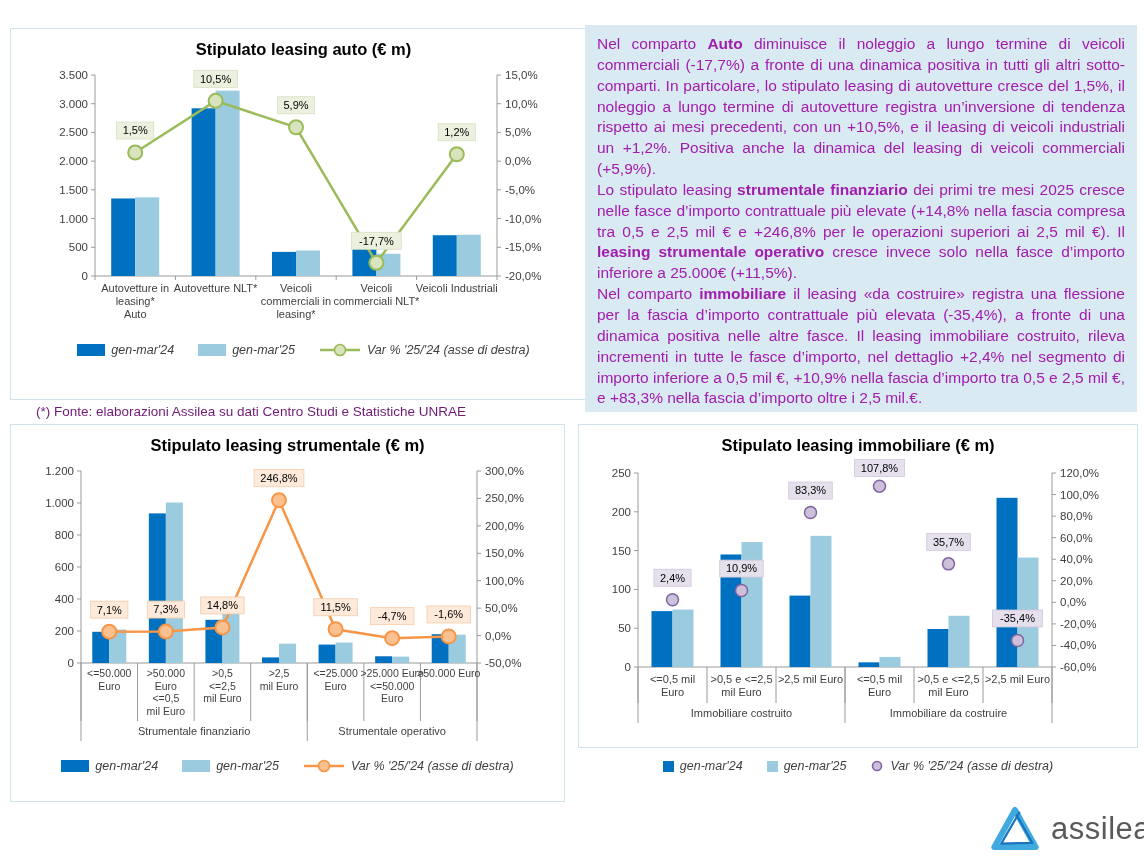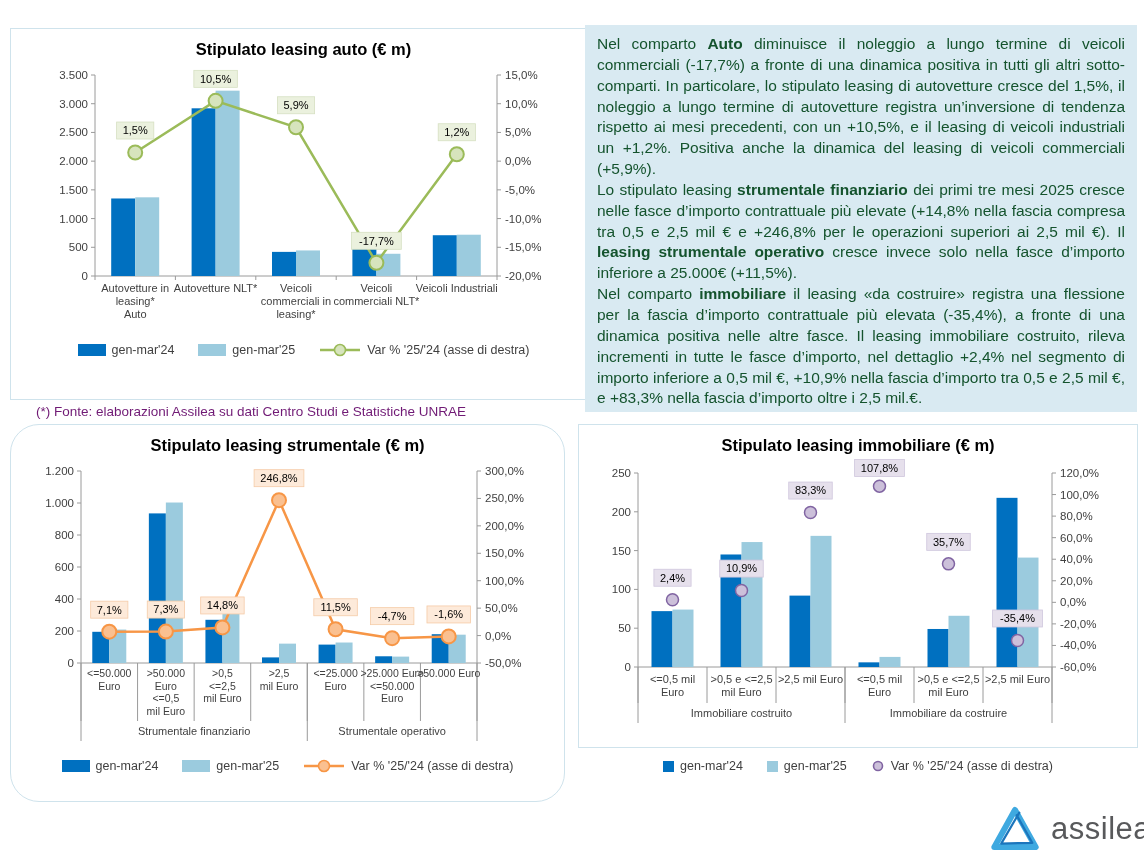--- a/index.html
+++ b/index.html
@@ -1,27 +1,27 @@
 <!DOCTYPE html>
 <html><head>
 <meta charset="utf-8">
 <style>
   html,body{margin:0;padding:0;background:#fff;font-family:"Liberation Sans",sans-serif;}
   .page{position:relative;width:1144px;height:858px;background:#fff;overflow:hidden;}
   .panel{position:absolute;background:#fff;border:1px solid #cfe3ec;box-sizing:border-box;}
   #panel-auto{left:10px;top:28px;width:587px;height:372px;}
-  #panel-strum{left:10px;top:424px;width:555px;height:378px;border-radius:29px;}
+  #panel-strum{left:10px;top:424px;width:555px;height:378px;}
   #panel-immo{left:578px;top:424px;width:560px;height:324px;}
   .chart-title{text-align:center;font-weight:bold;font-size:16.5px;color:#000;margin:11px 4px 2px 4px;}
   svg.chart{display:block;margin:0 auto;}
-  .legend{display:flex;justify-content:center;align-items:center;gap:24px;font-size:12.5px;color:#3f3f3f;margin-top:2px;}
+  .legend{display:flex;justify-content:center;align-items:center;gap:24px;font-size:12.5px;color:#3f3f3f;margin-top:2px;font-style:italic;}
   .legend .it{display:flex;align-items:center;gap:6px;white-space:nowrap;}
   .commentary{position:absolute;left:585px;top:25px;width:552px;height:387px;box-sizing:border-box;
     background:#d9eaf2;padding:9px 12px 8px 12px;font-size:15.5px;line-height:1.345;
-    text-align:justify;color:#14532d;}
+    text-align:justify;color:#a21caf;}
   .commentary p{margin:0;}
   .footnote{position:absolute;left:36px;top:404px;font-size:13.5px;color:#701a75;}
   .logo{position:absolute;left:988px;top:804px;display:flex;align-items:center;gap:9px;}
   .logo-text{font-size:31px;color:#58595b;letter-spacing:0.5px;}
 </style>
 </head>
 <body>
 
 <div class="page">
 

